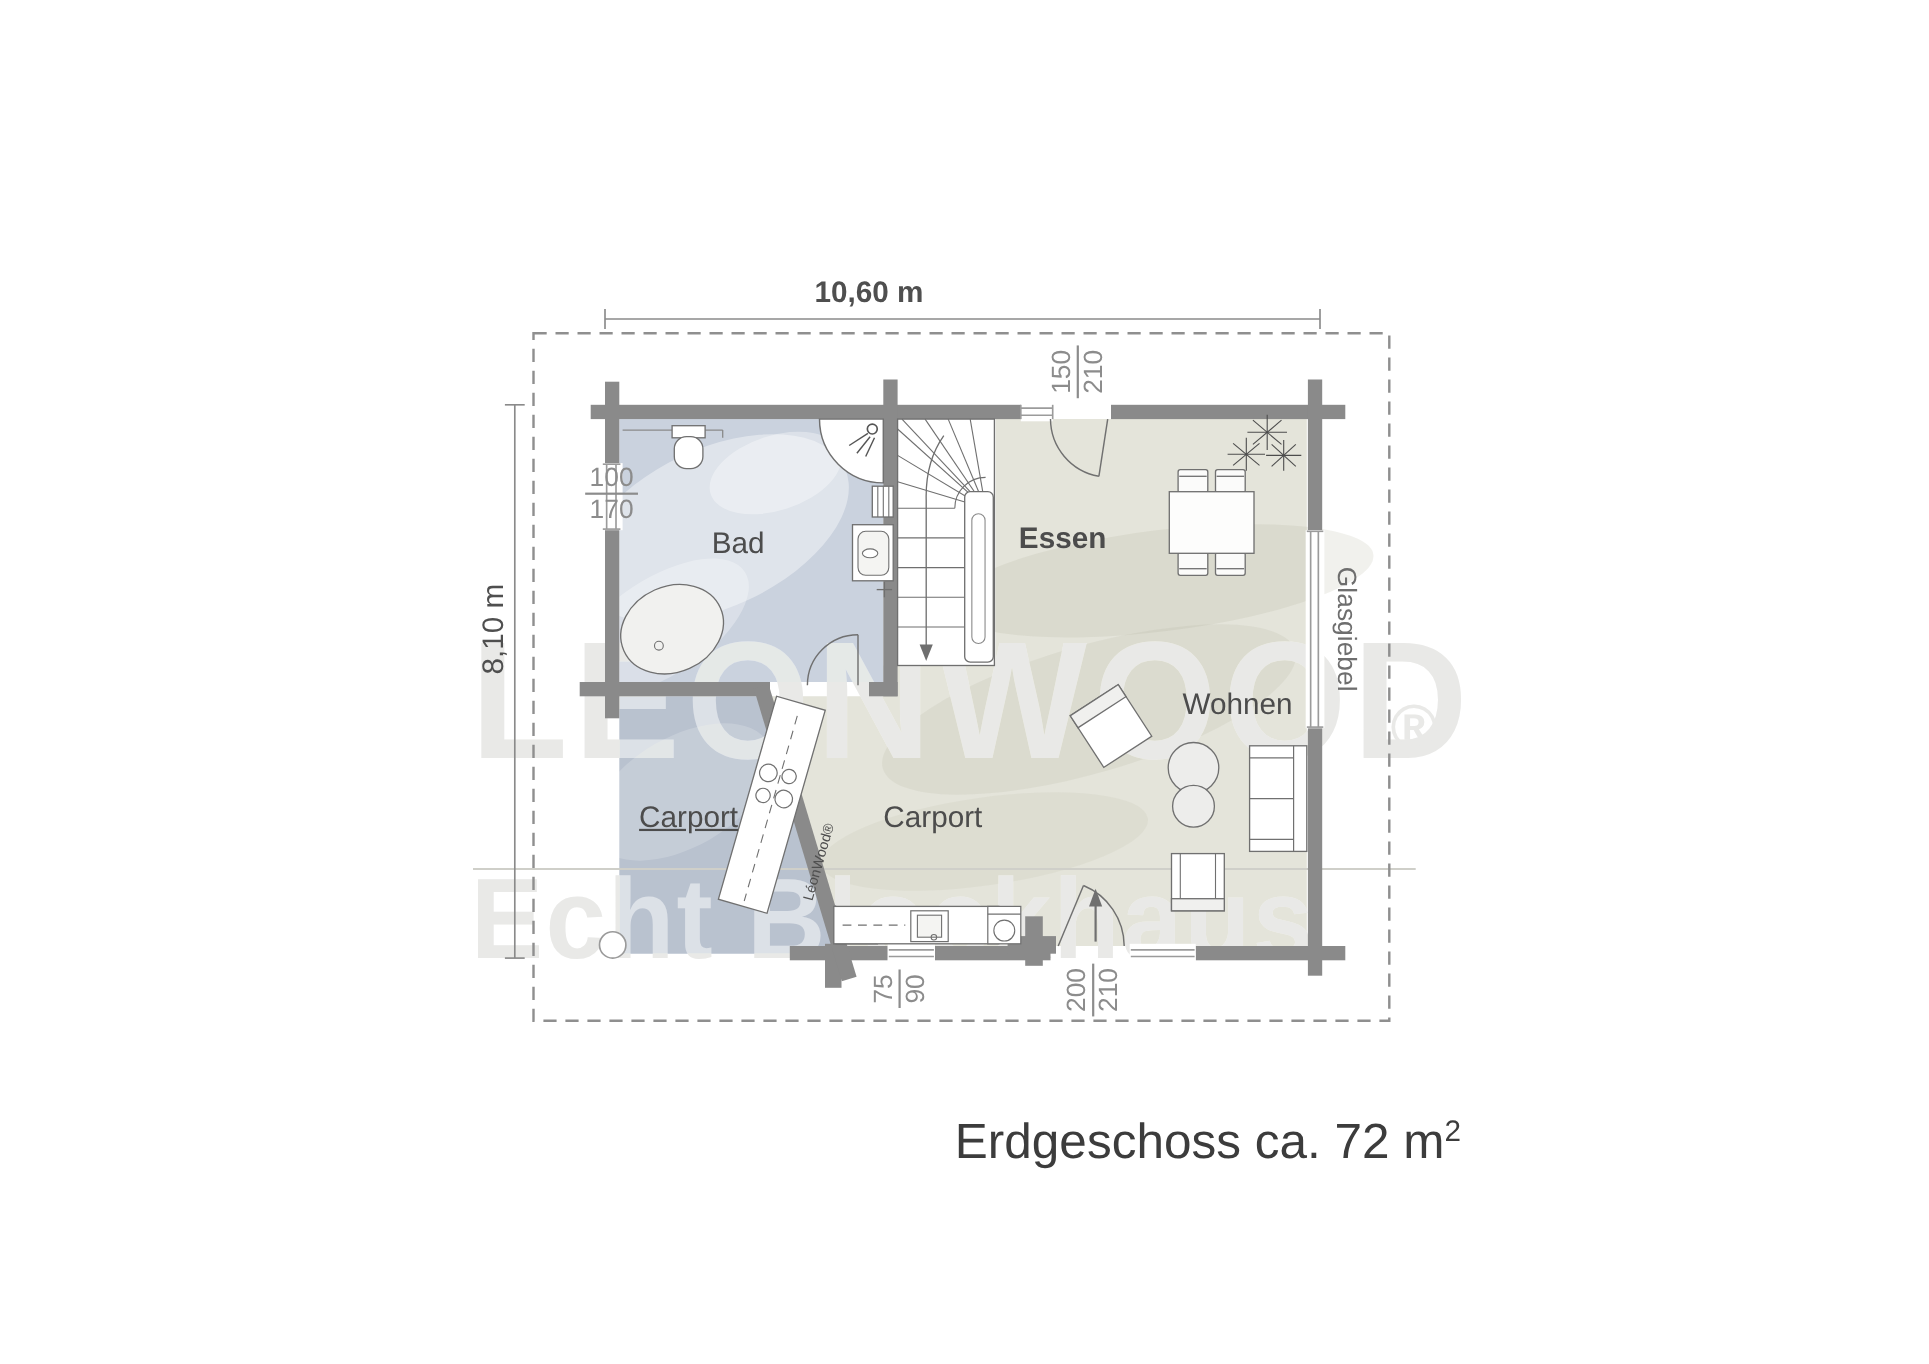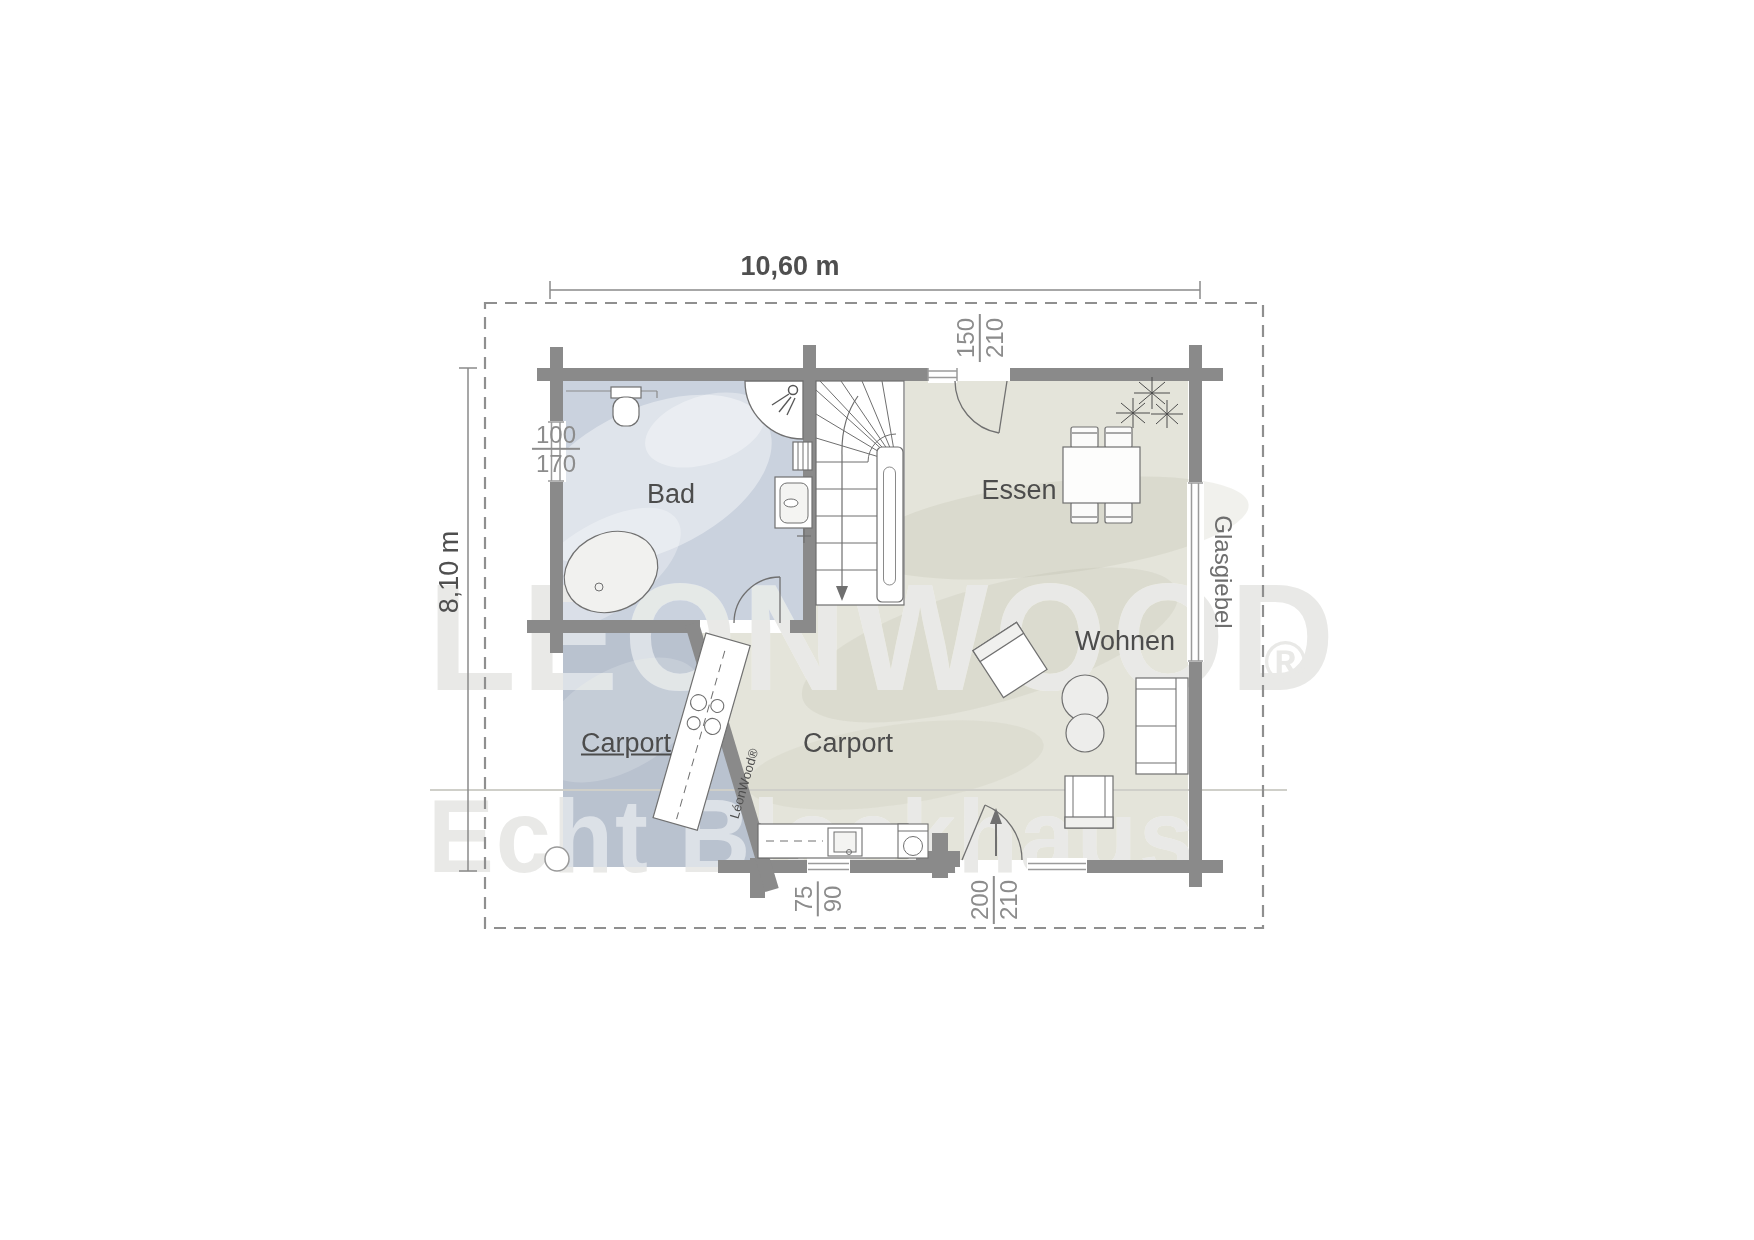--- a/index.html
+++ b/index.html
@@ -315,22 +315,25 @@
   <div class="frac rot" style="left:818px;top:899px;">
     <span class="num">75</span>
     <span class="den">90</span>
   </div>
   <div class="frac rot" style="left:994px;top:900px;">
     <span class="num">200</span>
     <span class="den">210</span>
   </div>
 
   <div class="lbl" style="left:671px;top:494px;">Bad</div>
-  <div class="lbl" style="left:1019px;top:490px;">Essen</div>
+  <div class="lbl" style="left:966px;top:490px;font-weight:bold;">Essen</div>
   <div class="lbl" style="left:1106px;top:641px;margin-left:19px;">Wohnen</div>
   <div class="lbl" style="left:848px;top:743px;">Carport</div>
   <div class="lbl" style="left:626px;top:743px;text-decoration:underline;">Carport</div>
 
   <div class="glas" style="left:1223px;top:572px;">Glasgiebel</div>
 
   <div class="counter-brand">LéonWood®</div>
 
+  <div class="title">
+    <span>Erdgeschoss ca. 72 m</span><sup>2</sup>
+  </div>
 </div>
 
 </body></html>

